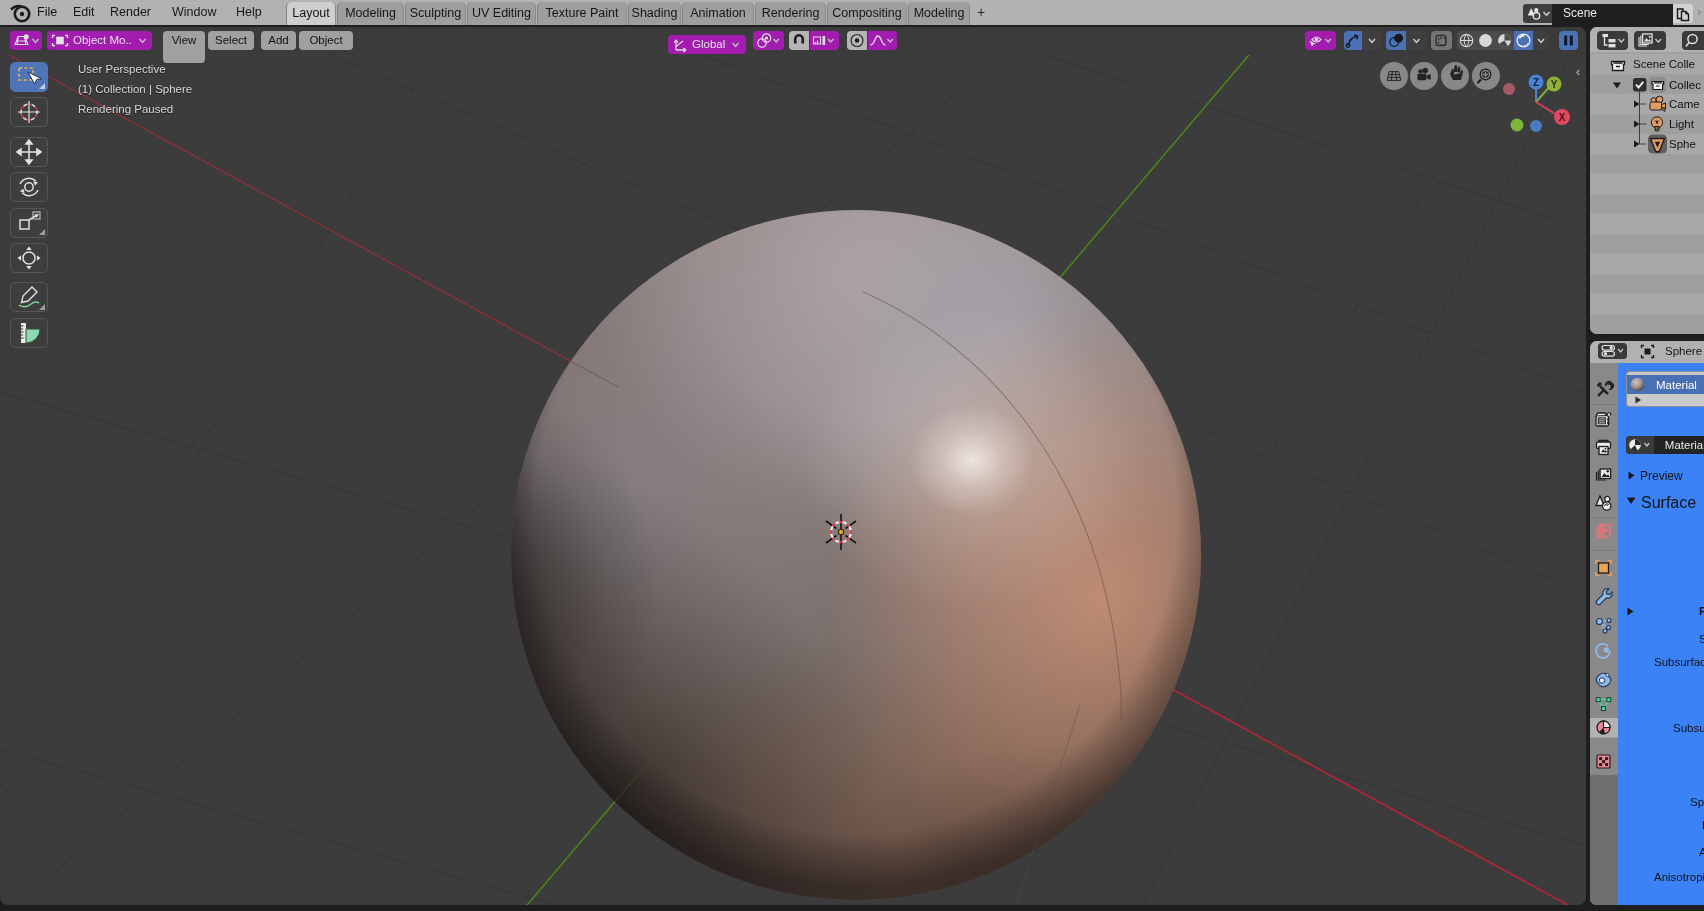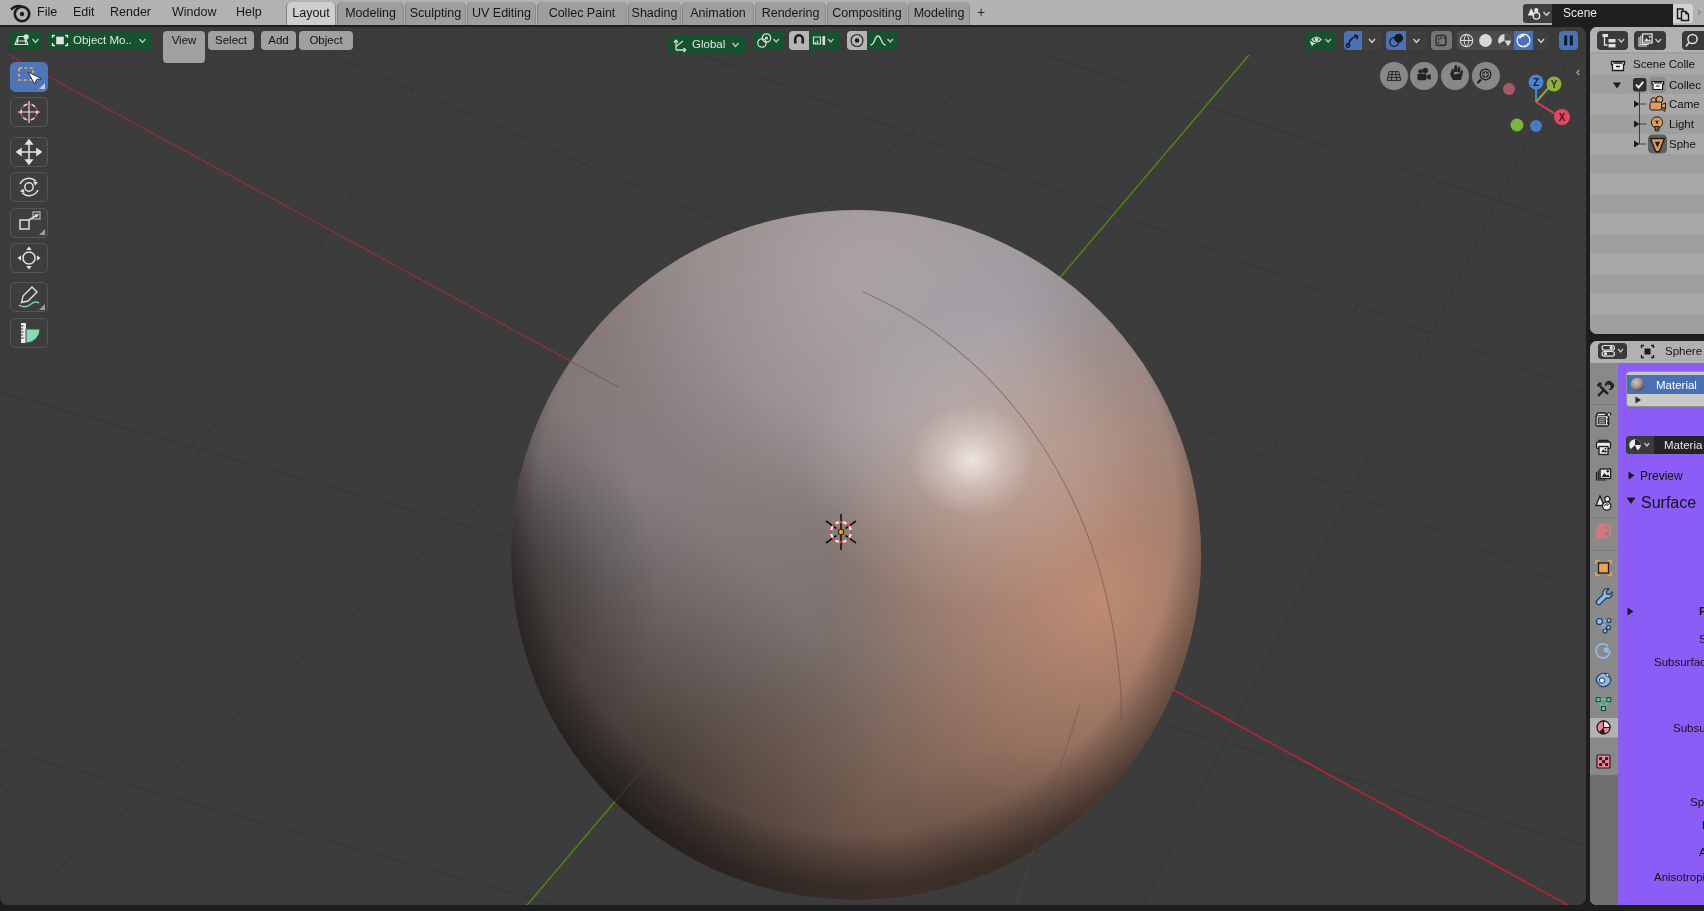--- a/index.html
+++ b/index.html
@@ -10,38 +10,38 @@
   #topbar{left:0;top:0;width:1704px;height:25px;background:#b2b2b2;}
   #topbar .menu{position:absolute;top:0;height:25px;line-height:25px;
     font-size:12.5px;color:#161616;}
   .tab{position:absolute;top:2px;height:23px;line-height:23px;text-align:center;
     font-size:12.5px;color:#161616;background:#9e9e9e;border-radius:5px 5px 0 0;
     border-left:1px solid #838383;border-right:1px solid #8b8b8b;box-sizing:border-box;}
   .tab.active{background:#cecece;}
   
   #vp{left:0;top:27px;width:1586px;height:878px;background:#3c3c3c;overflow:hidden;border-radius:0 8px 8px 8px;}
   #vphead{left:0;top:0;width:1586px;height:28px;background:#3b3b3b;}
-  .dbtn{position:absolute;background:#14532d;border-radius:4px;color:#e3e3e3;
+  .dbtn{position:absolute;background:#a21caf;border-radius:4px;color:#e3e3e3;
     font-size:11.5px;line-height:19px;}
   .lbtn{position:absolute;background:#a0a0a0;border-radius:4px;color:#121212;
     font-size:11.5px;line-height:19px;text-align:center;}
   .tool{position:absolute;left:10px;width:38px;height:30px;background:#3e3e3e;
     border:1px solid #565656;border-radius:5px;box-sizing:border-box;}
   .tool.active{background:#4f74b8;border-color:#4f74b8;}
   #vptext{left:78px;top:32px;font-size:11.5px;color:#d9d9d9;line-height:20px;
     text-shadow:0 1px 1px rgba(0,0,0,.6);}
   
   #outliner{left:1590px;top:27px;width:114px;height:307px;background:#a1a1a1;
     border-radius:7px 0 0 7px;overflow:hidden;}
   #outhead{position:absolute;left:0;top:0;width:114px;height:25px;background:#b1b1b1;}
   .obtn{position:absolute;top:3.5px;height:19px;background:#3a3a3a;border-radius:4px;}
   .orow{position:absolute;left:0;width:114px;height:20px;font-size:11.5px;color:#111;}
   
-  #props{left:1590px;top:341px;width:114px;height:564px;background:#8b5cf6;
-    border-radius:7px 0 0 7px;overflow:hidden;}
+  #props{left:1590px;top:341px;width:114px;height:564px;background:#3b82f6;
+    border-radius:7px 0 0 7px;overflow:hidden;text-align:center;}
   #prophead{position:absolute;left:0;top:0;width:114px;height:22px;background:#b1b1b1;}
   #tabstrip{position:absolute;left:0;top:22px;width:28px;height:548px;background:#898989;}
   .plabel{position:absolute;font-size:11.5px;color:#141414;white-space:nowrap;}
 </style>
 </head>
 <body>
 <div class="abs" id="topbar">
   <svg class="abs" style="left:10px;top:3px" width="22" height="20" viewBox="0 0 22 20">
     <g fill="none" stroke="#1c1c1c">
       <circle cx="12" cy="11" r="7.2" stroke-width="2.6"></circle>
@@ -51,21 +51,21 @@
   </svg>
   <div class="menu" style="left:37px">File</div>
   <div class="menu" style="left:73px">Edit</div>
   <div class="menu" style="left:110px">Render</div>
   <div class="menu" style="left:172px">Window</div>
   <div class="menu" style="left:236px">Help</div>
   <div class="tab active" style="left:286px;width:50px">Layout</div>
   <div class="tab" style="left:337px;width:67px">Modeling</div>
   <div class="tab" style="left:405px;width:61px">Sculpting</div>
   <div class="tab" style="left:467px;width:69px">UV Editing</div>
-  <div class="tab" style="left:537px;width:90px">Collec Paint</div>
+  <div class="tab" style="left:537px;width:90px">Texture Paint</div>
   <div class="tab" style="left:628px;width:53px">Shading</div>
   <div class="tab" style="left:682px;width:72px">Animation</div>
   <div class="tab" style="left:755px;width:71px">Rendering</div>
   <div class="tab" style="left:827px;width:80px">Compositing</div>
   <div class="tab" style="left:908px;width:62px">Modeling</div>
   <div class="menu" style="left:977px;font-size:14px;color:#2a2a2a">+</div>
   <div class="abs" style="left:1523px;top:3.5px;width:29px;height:19px;background:#3f3f3f;border-radius:3px 0 0 3px">
     <svg width="29" height="19" viewBox="0 0 29 19">
       <path d="M8.2,4 L11.6,11.5 L4.8,11.5 Z" fill="#e6e6e6"></path>
       <circle cx="13.2" cy="6.2" r="2.1" fill="#e6e6e6"></circle>
@@ -380,20 +380,21 @@
           <path d="M5,8 l3,3.4 3,-3.4" fill="none" stroke="#cfcfcf" stroke-width="1.5"></path>
         </svg>
     </div>
     <div class="abs" style="left:1559px;top:4px;width:19px;height:19px;background:#4a72b5;border-radius:4px">
       <svg width="19" height="19" viewBox="0 0 19 19">
         <rect x="5.2" y="4.5" width="3" height="10" fill="#101726"></rect>
         <rect x="10.8" y="4.5" width="3" height="10" fill="#101726"></rect>
       </svg>
     </div>
   </div>
+  <div class="abs" id="vptext">User Perspective<br>(1) Collection | Sphere<br>Rendering Paused</div>
   <div class="tool active" style="top:35px">
     <svg width="36" height="28" viewBox="0 0 36 28">
       <rect x="8" y="5" width="14" height="12" fill="none" stroke="#f0b14c" stroke-width="1.6" stroke-dasharray="3 2.4"></rect>
       <path d="M17,9 l6.5,12 2.2,-4.6 5,-0.6 z" fill="#fff" stroke="#20324f" stroke-width="1"></path>
       <path d="M34,26 l-6,0 6,-6 z" fill="#dce4f0" opacity="0.8"></path>
     </svg>
   </div>
   <div class="tool" style="top:70px">
     <svg width="36" height="28" viewBox="0 0 36 28">
       <circle cx="18" cy="14" r="8" fill="none" stroke="#e0e0e0" stroke-width="1.6" stroke-dasharray="4.2 4.2" stroke-dashoffset="2"></circle>

